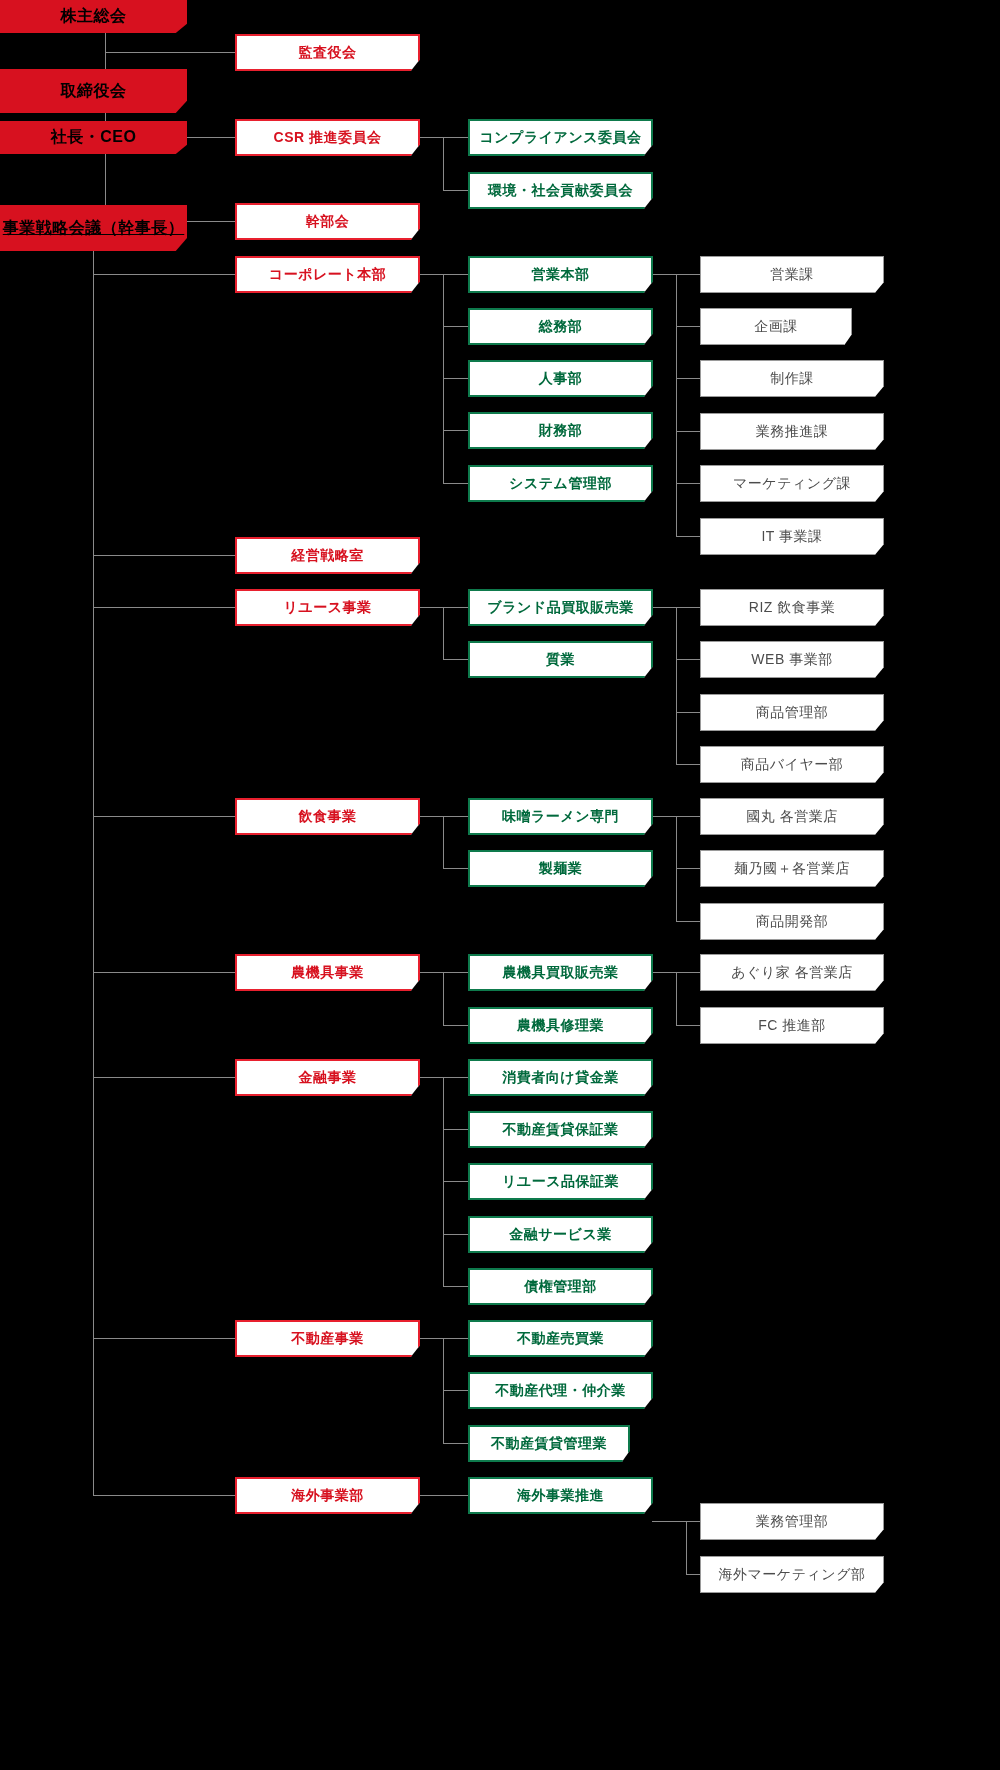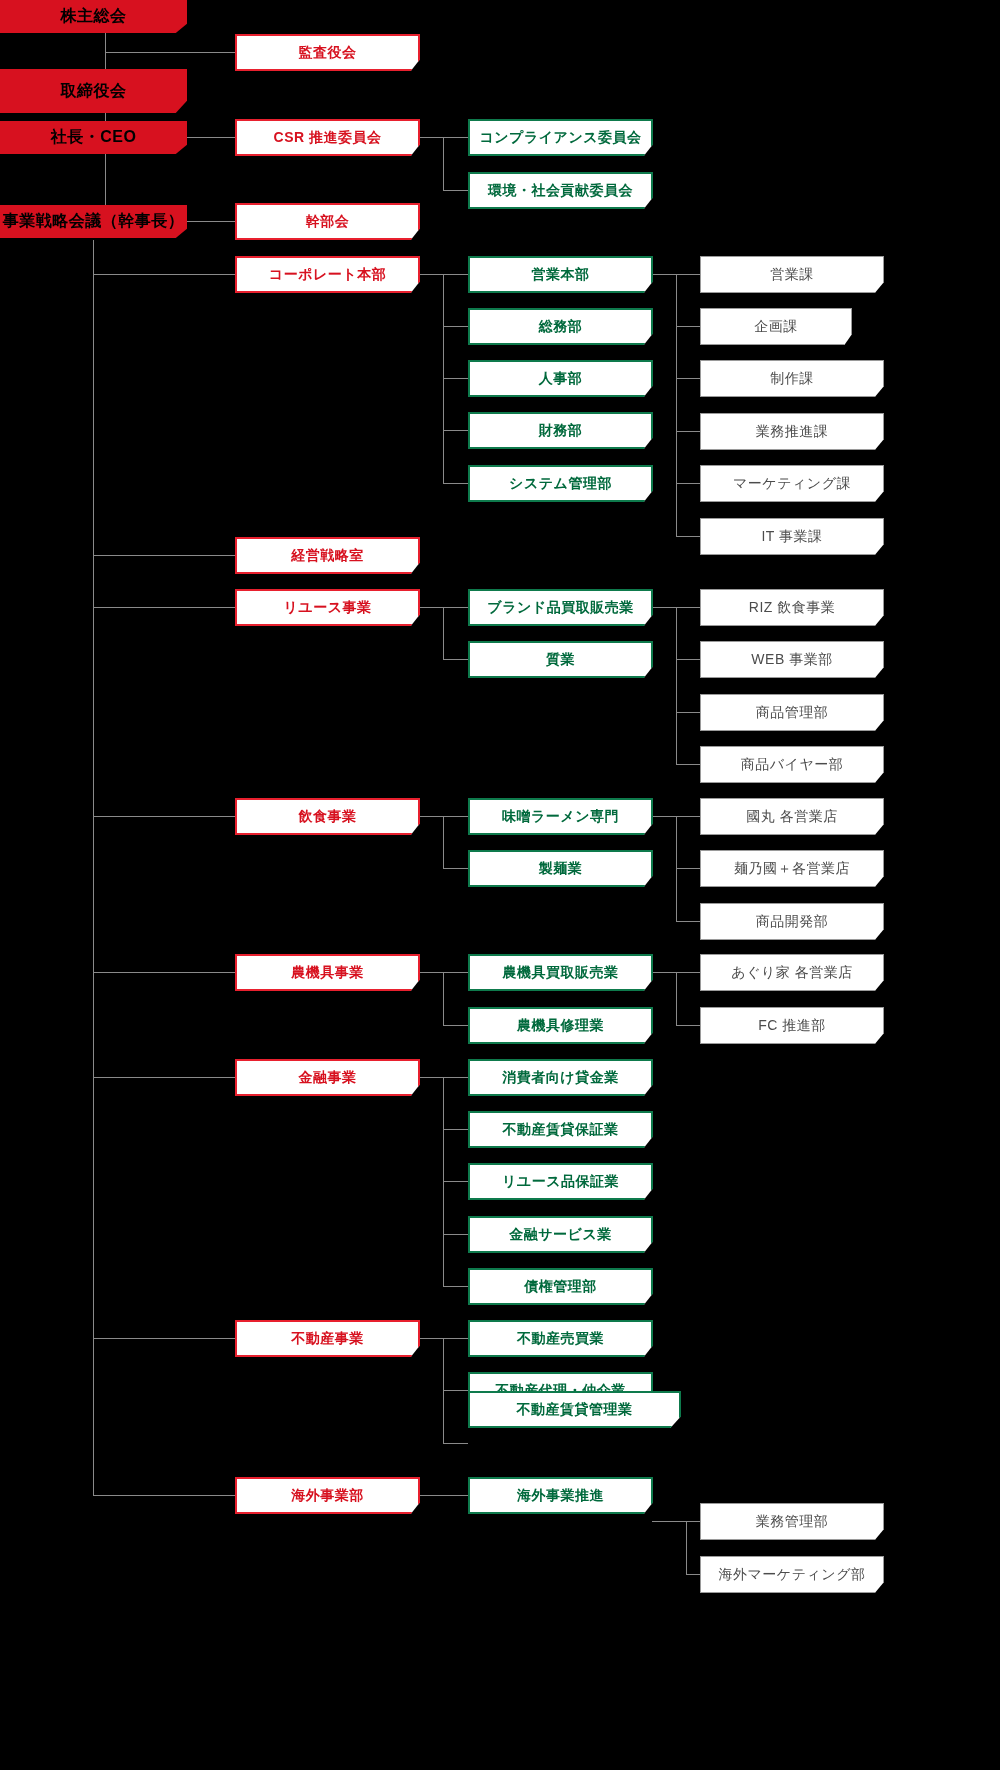--- a/index.html
+++ b/index.html
@@ -166,21 +166,21 @@
   <div class="line h" style="left:652px; top:1521px; width:48px;"></div>
   <div class="line v" style="left:686px; top:1521px; height:53px;"></div>
   <div class="line h" style="left:686px; top:1574px; width:14px;"></div>
 
   <div class="node lvl0" style="left:0; top:0; width:187px; height:33px;">株主総会</div>
 
   <div class="node lvl0" style="left:0; top:69px; width:187px; height:44px;">取締役会</div>
 
   <div class="node lvl0" style="left:0; top:121px; width:187px; height:33px;">社長・CEO</div>
 
-  <div class="node lvl0" style="left:0; top:205px; width:187px; height:33px;">事業戦略会議（幹事長）</div>
+  <div class="node lvl0" style="left:0; top:205px; width:187px; height:46px;text-decoration:underline;">事業戦略会議（幹事長）</div>
 
   <div class="node lvl1" style="left:235px; top:34px; width:185px; height:37px;">監査役会</div>
 
   <div class="node lvl1" style="left:235px; top:119px; width:185px; height:37px;">CSR 推進委員会</div>
 
   <div class="node lvl1" style="left:235px; top:203px; width:185px; height:37px;">幹部会</div>
 
   <div class="node lvl1" style="left:235px; top:256px; width:185px; height:37px;">コーポレート本部</div>
 
   <div class="node lvl1" style="left:235px; top:537px; width:185px; height:37px;">経営戦略室</div>
@@ -230,21 +230,21 @@
   <div class="node lvl2" style="left:468px; top:1163px; width:185px; height:37px;">リユース品保証業</div>
 
   <div class="node lvl2" style="left:468px; top:1216px; width:185px; height:37px;">金融サービス業</div>
 
   <div class="node lvl2" style="left:468px; top:1268px; width:185px; height:37px;">債権管理部</div>
 
   <div class="node lvl2" style="left:468px; top:1320px; width:185px; height:37px;">不動産売買業</div>
 
   <div class="node lvl2" style="left:468px; top:1372px; width:185px; height:37px;">不動産代理・仲介業</div>
 
-  <div class="node lvl2" style="left:468px; top:1391px; width:213px; height:37px;">不動産賃貸管理業</div>
+  <div class="node lvl2" style="left:468px; top:1425px; width:162px; height:37px;">不動産賃貸管理業</div>
 
   <div class="node lvl2" style="left:468px; top:1477px; width:185px; height:37px;">海外事業推進</div>
 
   <div class="node lvl3" style="left:700px; top:256px; width:184px; height:37px;">営業課</div>
 
   <div class="node lvl3" style="left:700px; top:308px; width:152px; height:37px;">企画課</div>
 
   <div class="node lvl3" style="left:700px; top:360px; width:184px; height:37px;">制作課</div>
 
   <div class="node lvl3" style="left:700px; top:413px; width:184px; height:37px;">業務推進課</div>

